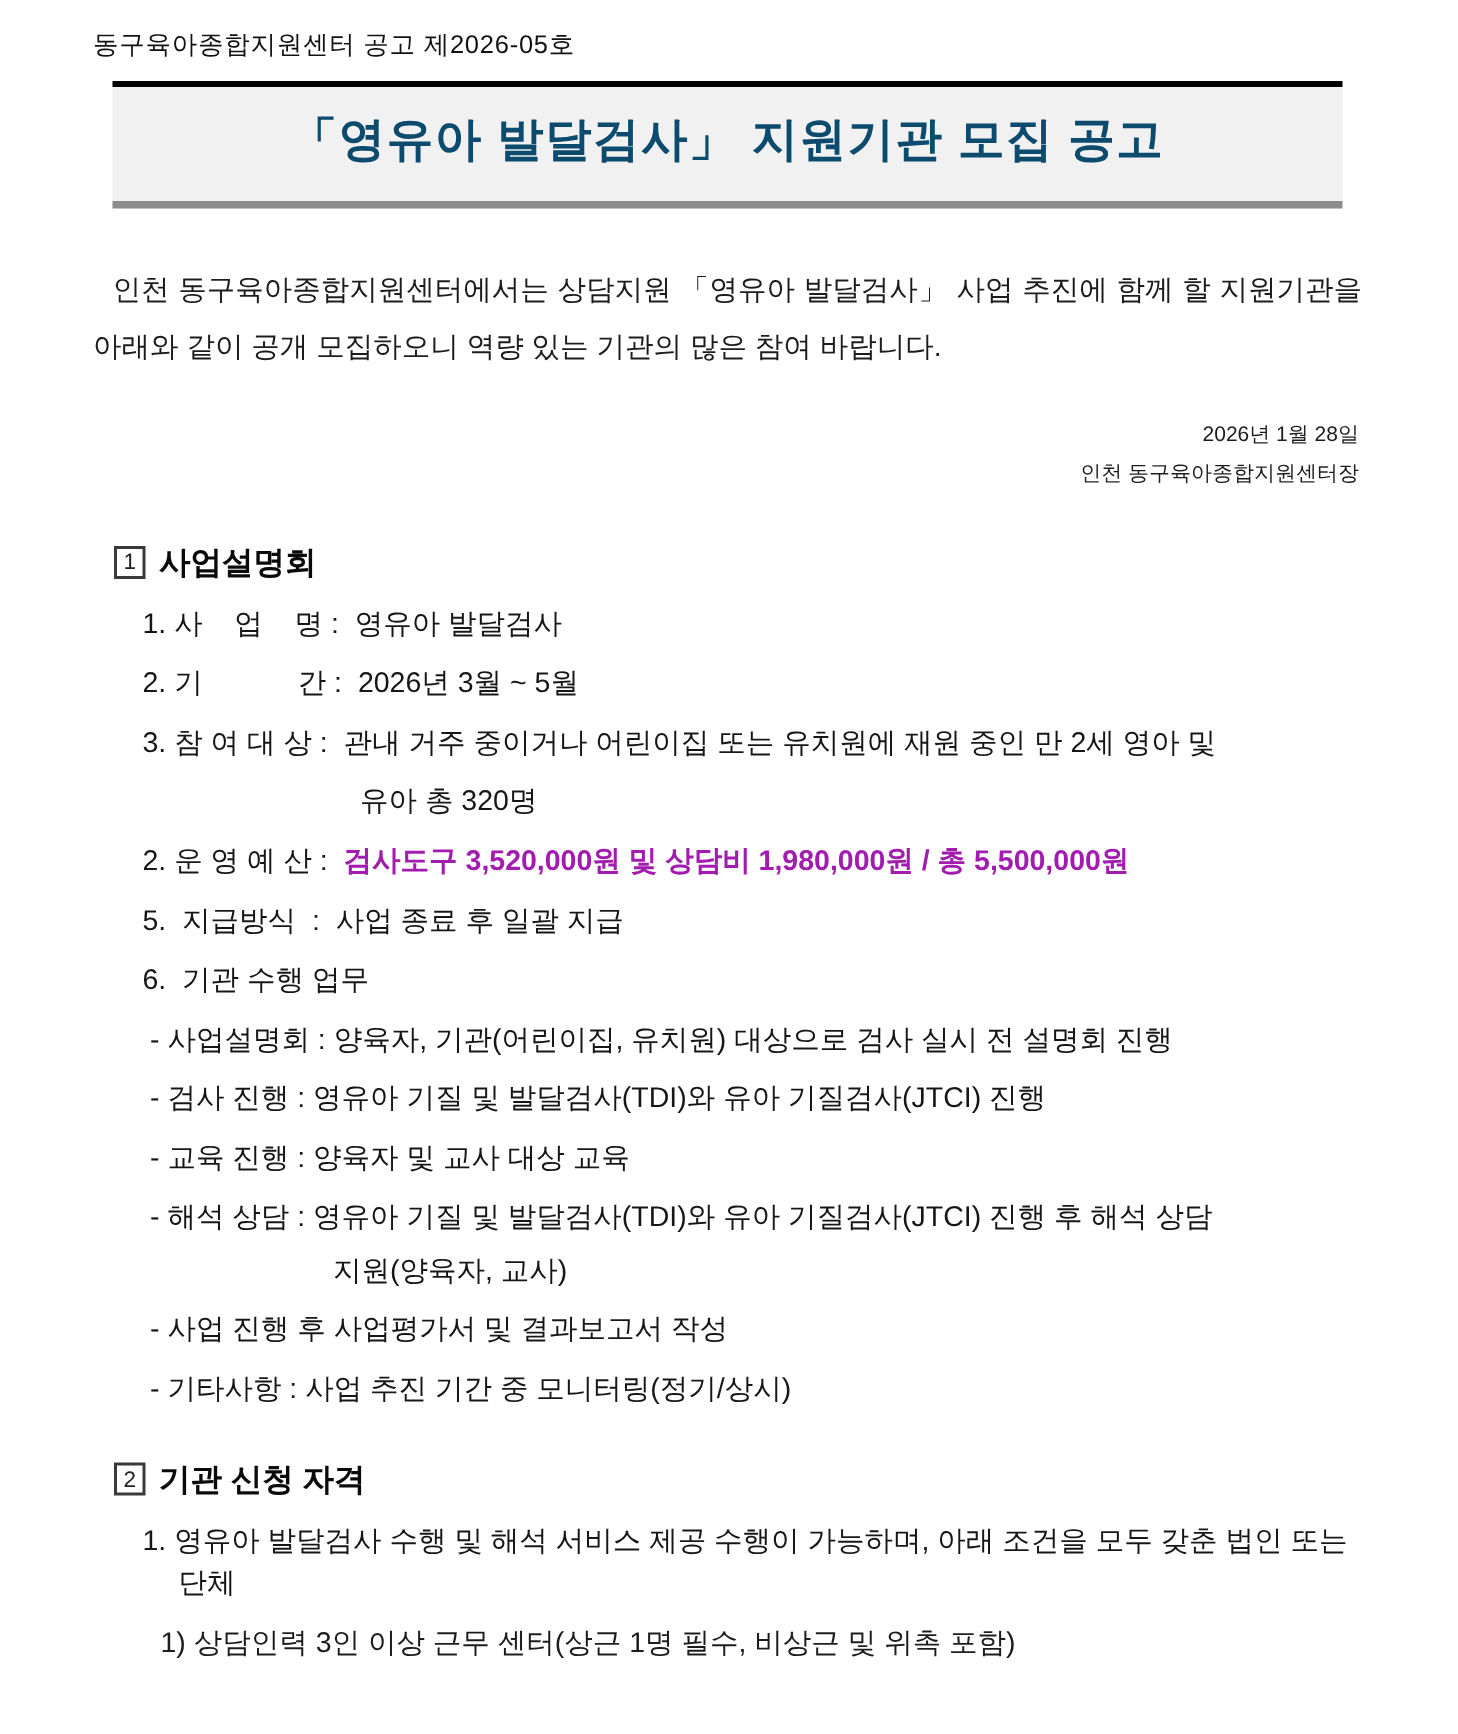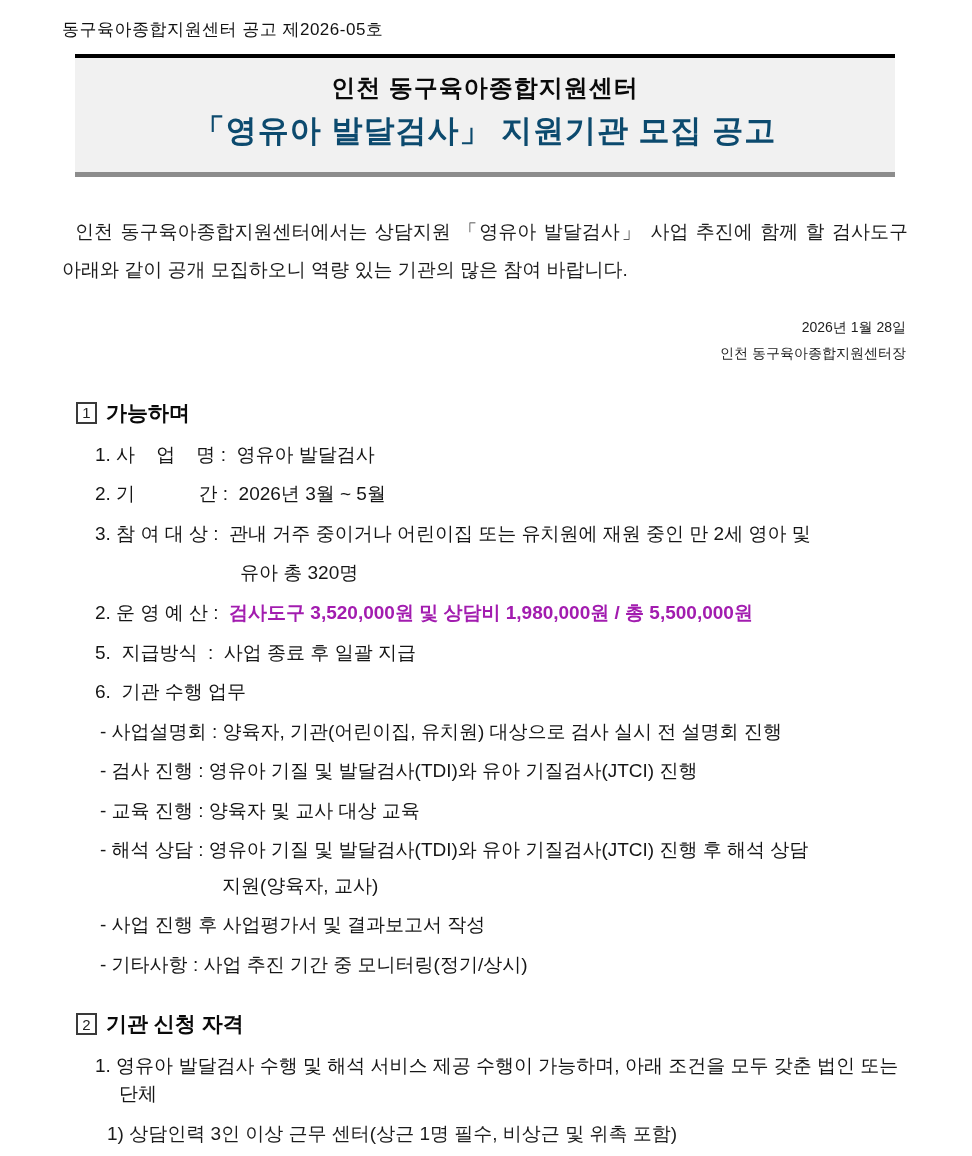--- a/index.html
+++ b/index.html
@@ -112,35 +112,34 @@
     margin-bottom: 12px;
     word-break: keep-all;
   }
 </style>
 </head>
 <body>
 
 <div class="doc-number">동구육아종합지원센터 공고 제2026-05호</div>
 
 <div class="title-box">
-  <div class="title-line1">인천 동구육아종합지원센터</div>
   <div class="title-line2">「영유아 발달검사」 지원기관 모집 공고</div>
 </div>
 
-<p class="intro">인천 동구육아종합지원센터에서는 상담지원 「영유아 발달검사」 사업 추진에 함께 할 검사도구 아래와 같이 공개 모집하오니 역량 있는 기관의 많은 참여 바랍니다.</p>
+<p class="intro">인천 동구육아종합지원센터에서는 상담지원 「영유아 발달검사」 사업 추진에 함께 할 지원기관을 아래와 같이 공개 모집하오니 역량 있는 기관의 많은 참여 바랍니다.</p>
 
 <div class="date-block">
   <div>2026년 1월 28일</div>
   <div>인천 동구육아종합지원센터장</div>
 </div>
 
 <div class="section">
   <div class="section-heading">
     <span class="num-box">1</span>
-    <span>가능하며</span>
+    <span>사업설명회</span>
   </div>
   <div class="body-line">1. 사    업    명 :  영유아 발달검사</div>
   <div class="body-line">2. 기            간 :  2026년 3월 ~ 5월</div>
   <div class="body-line">3. 참 여 대 상 :  관내 거주 중이거나 어린이집 또는 유치원에 재원 중인 만 2세 영아 및</div>
   <div class="body-line cont-indent">유아 총 320명</div>
   <div class="body-line"><span>2. 운 영 예 산 :  </span><span class="bold">검사도구 3,520,000원 및 상담비 1,980,000원 / 총 5,500,000원</span></div>
   <div class="body-line">5.  지급방식  :  사업 종료 후 일괄 지급</div>
   <div class="body-line">6.  기관 수행 업무</div>
   <div class="dash-line">- 사업설명회 : 양육자, 기관(어린이집, 유치원) 대상으로 검사 실시 전 설명회 진행</div>
   <div class="dash-line">- 검사 진행 : 영유아 기질 및 발달검사(TDI)와 유아 기질검사(JTCI) 진행</div>

